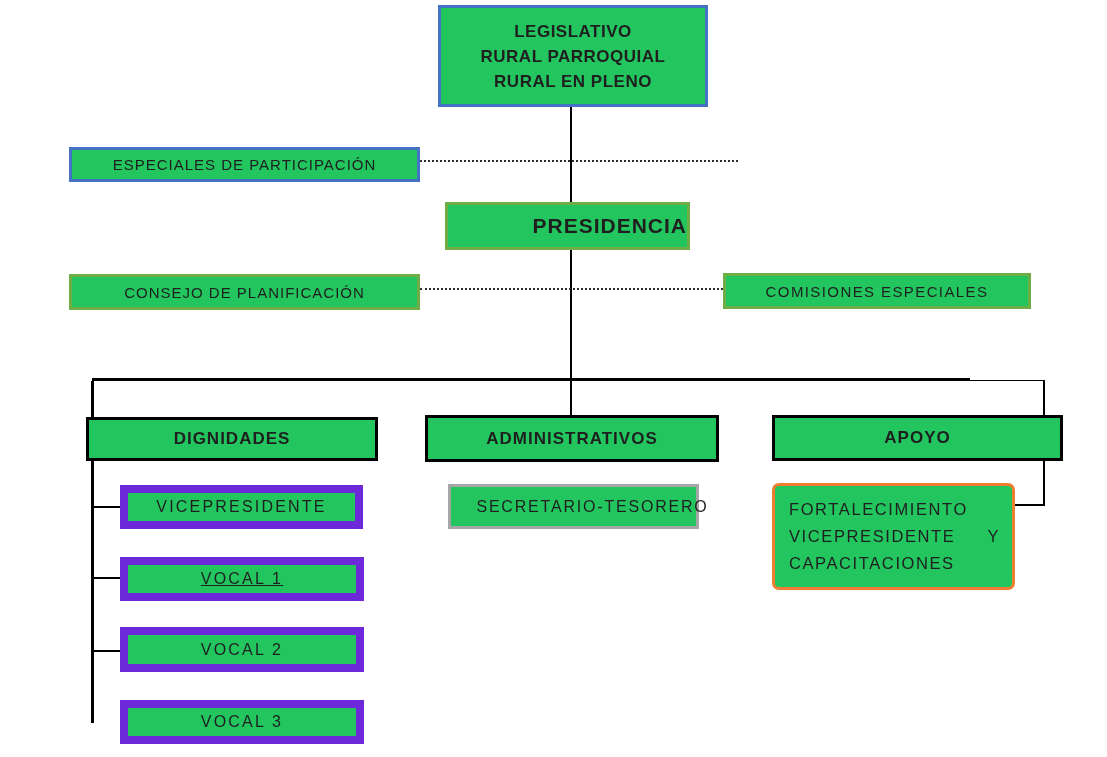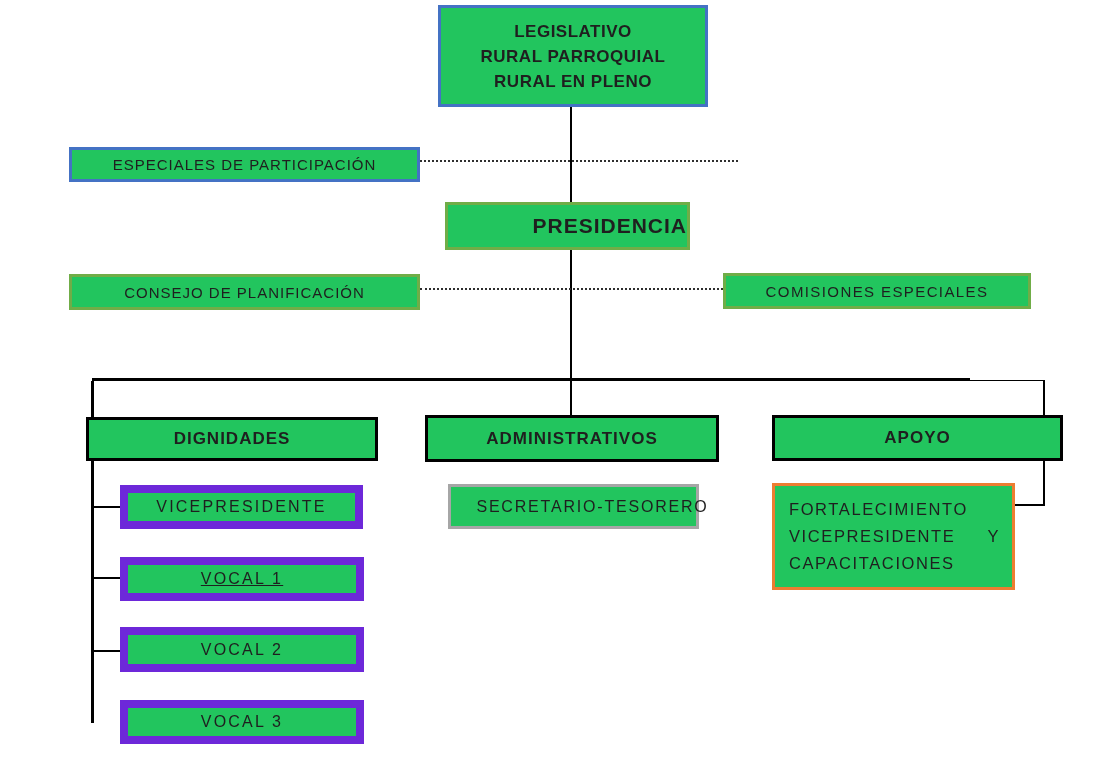--- a/index.html
+++ b/index.html
@@ -49,21 +49,21 @@
   .n-apoyo{left:772px;top:415px;width:291px;height:46px;font-size:17px;font-weight:bold;}
   .n-child{font-size:16px;letter-spacing:2.2px;}
   .n-vicepresidente{left:120px;top:485px;width:243px;height:44px;}
   .n-vocal1{left:120px;top:557px;width:244px;height:44px;text-decoration:underline;}
   .n-vocal2{left:120px;top:627px;width:244px;height:45px;}
   .n-vocal3{left:120px;top:700px;width:244px;height:44px;}
   .n-secretario{left:448px;top:484px;width:251px;height:45px;font-size:16px;letter-spacing:1.8px;padding-left:38px;}
   .n-fortalecimiento{left:772px;top:483px;width:243px;height:107px;
     flex-direction:column;align-items:stretch;justify-content:flex-start;
     padding:10px 12px 0 14px;font-size:16.5px;line-height:27px;
-    letter-spacing:1.6px;text-align:left;}
+    letter-spacing:1.6px;text-align:left;border-radius:7px;}
   .fort-line2{width:100%;text-align:justify;text-align-last:justify;}
 </style>
 </head>
 <body>
 
 <div class="canvas">
 
   <div class="line l-v-top"></div>
   <div class="line l-v-mid"></div>
   <div class="line l-h-branch"></div>

